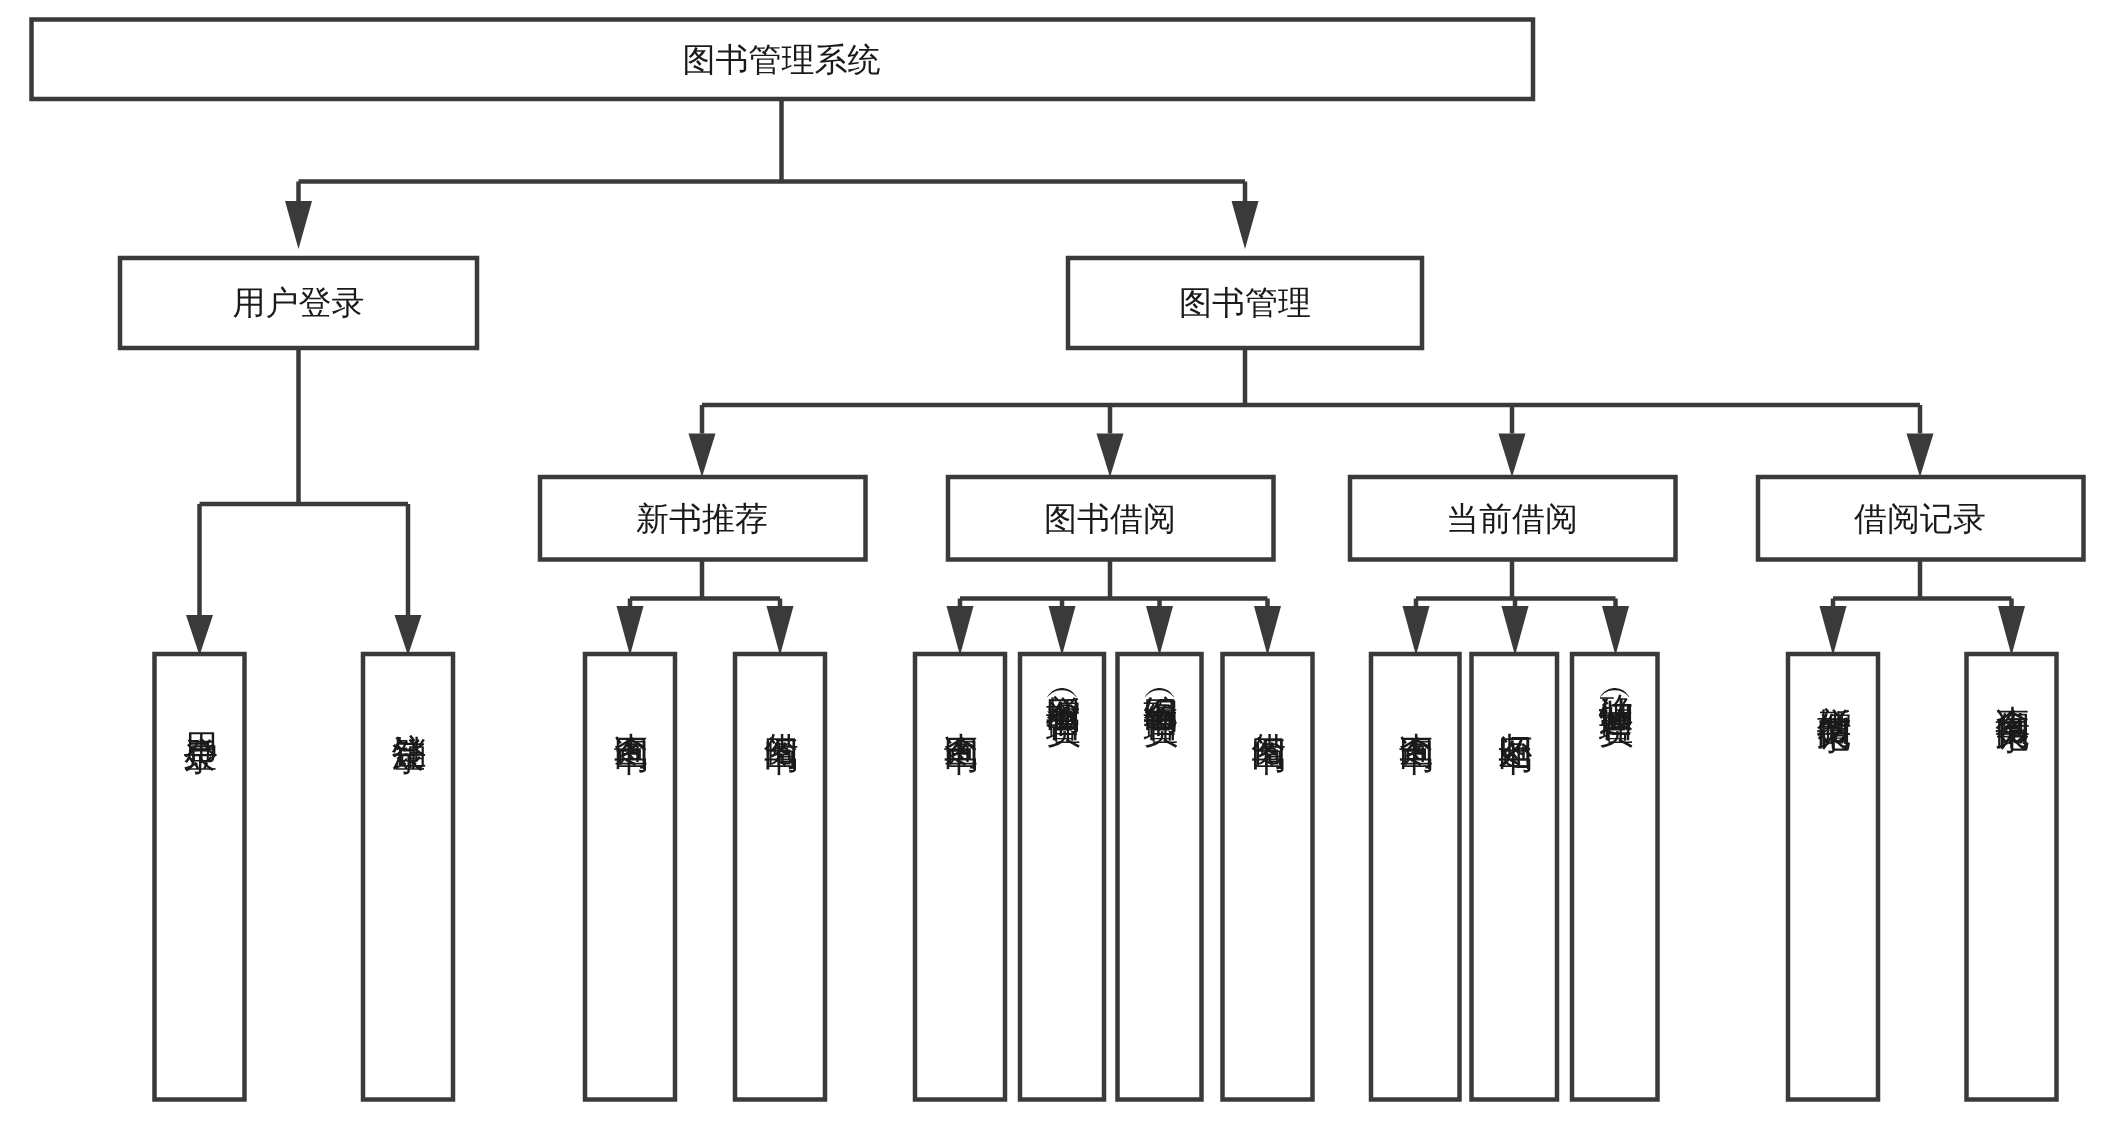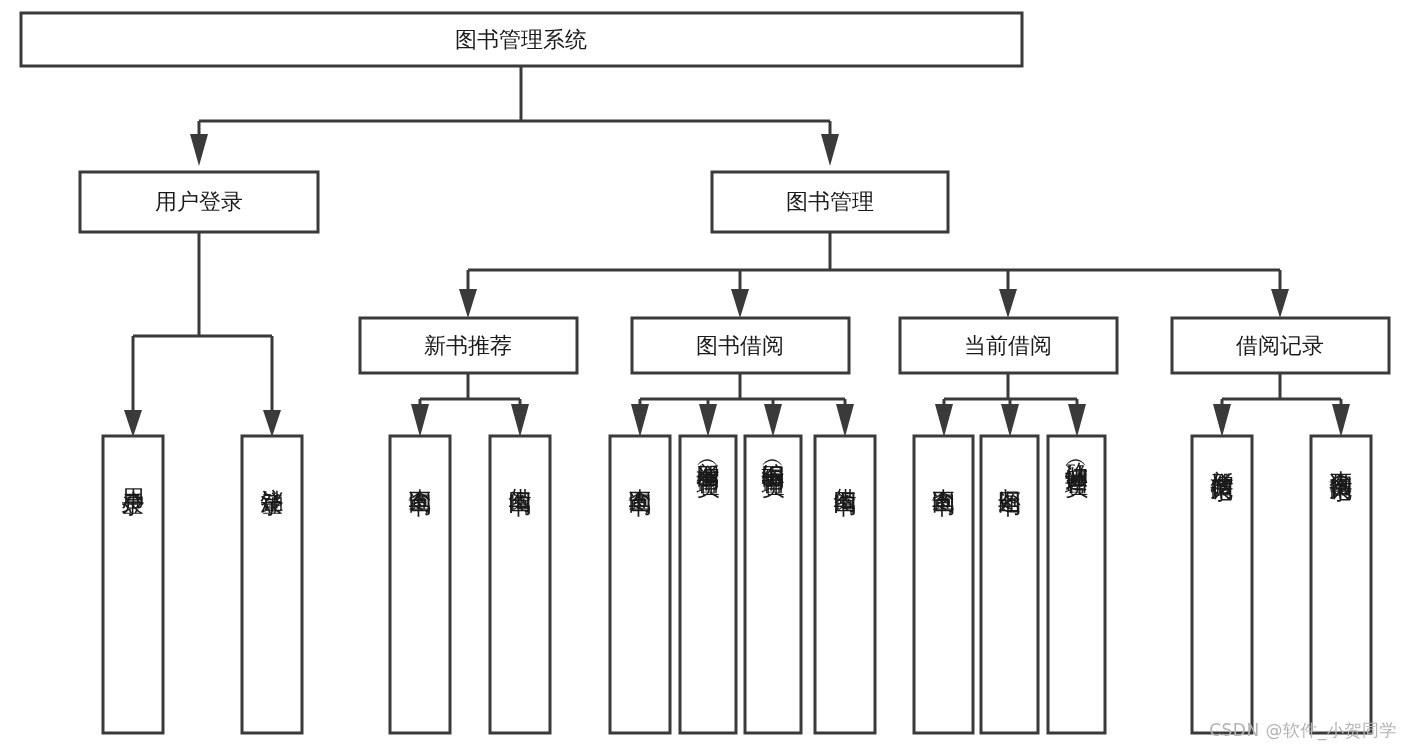--- a/index.html
+++ b/index.html
@@ -247,15 +247,14 @@
     <span class="leaf-label">确认归还（管理员）</span>
   </div>
 
   <div class="leaf-label-wrap" style="left:1192px; top:452px; width:60px; height:278px;">
     <span class="leaf-label">新增借阅记录</span>
   </div>
   <div class="leaf-label-wrap" style="left:1311px; top:452px; width:60px; height:278px;">
     <span class="leaf-label">查询借阅记录</span>
   </div>
 
-  <div class="watermark">CSDN @软件_小贺同学</div>
 
 </div>
 
 </body></html>

